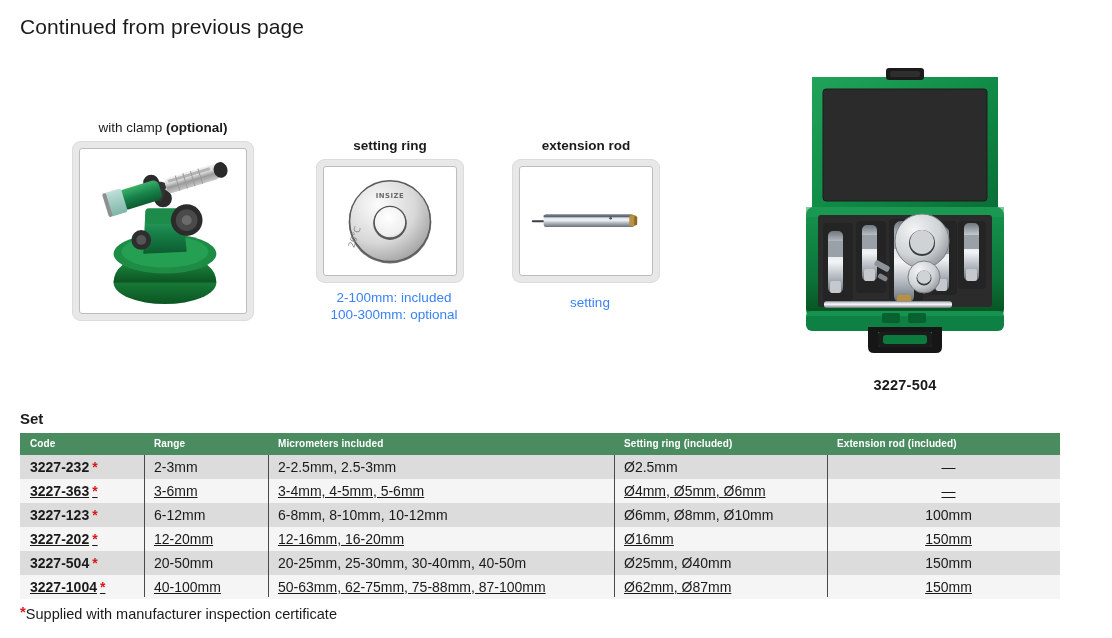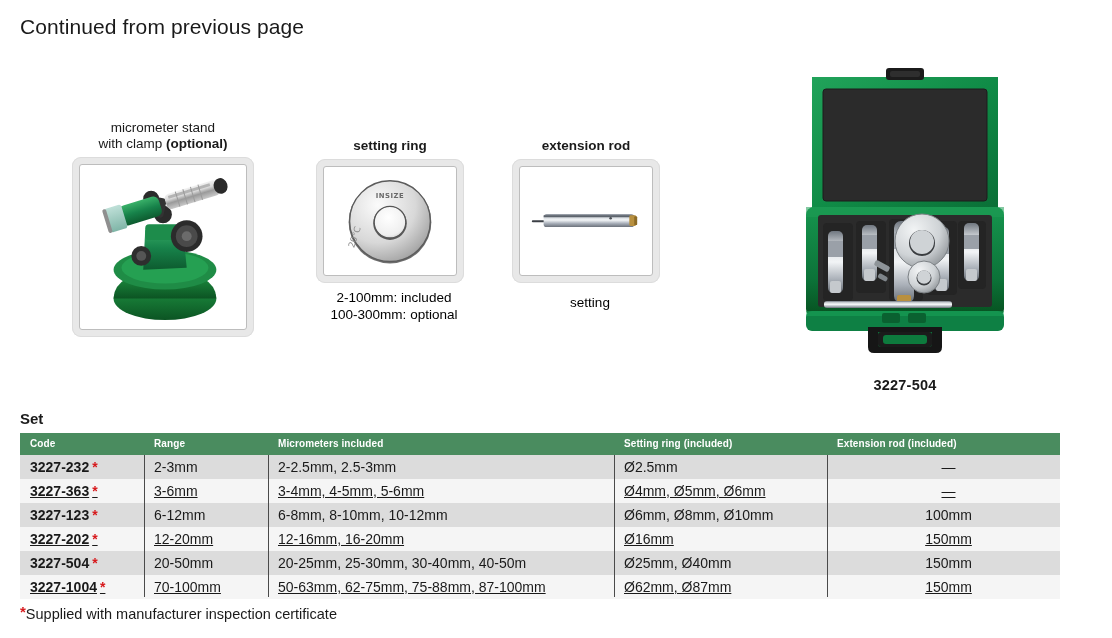--- a/index.html
+++ b/index.html
@@ -50,21 +50,21 @@
     height: 100%;
     position: relative;
     overflow: hidden;
   }
 
   .fig-sub {
     text-align: center;
     font-size: 13.5px;
     line-height: 16px;
     margin-top: 7px;
-    color: #000000;
+    color: #3b82f6;
     white-space: nowrap;
     margin-left: 8px;
   }
   .fig-sub b { font-weight: normal; }
 
   
   #fig-stand { left: 72px; top: 120px; width: 182px; }
   #fig-stand .photo-frame { width: 182px; height: 180px; }
 
   
@@ -172,21 +172,20 @@
     font-size: 15px;
     vertical-align: 2px;
   }
 </style>
 </head>
 <body>
 
 <div class="continued-note">Continued from previous page</div>
 
 <div class="figure" id="fig-stand">
-  <div class="fig-caption">micrometer stand</div>
   <div class="fig-caption">
     <span>with clamp </span><b>(optional)</b>
   </div>
   <div class="photo-frame" style="margin-top:5px;">
     <div class="photo-inner">
       <svg class="art" viewBox="0 0 168 166" preserveAspectRatio="xMidYMid meet">
         <defs>
           <linearGradient id="gBase" x1="0" y1="0" x2="0" y2="1">
             <stop offset="0" stop-color="#2f9b52"></stop>
             <stop offset="0.5" stop-color="#177a36"></stop>
@@ -460,21 +459,21 @@
         </tr>
         <tr class="odd">
           <td class="code"><span>3227-504</span><span class="ast">*</span></td>
           <td class="range">20-50mm</td>
           <td class="micros">20-25mm, 25-30mm, 30-40mm, 40-50m</td>
           <td class="ring">Ø25mm, Ø40mm</td>
           <td class="rod">150mm</td>
         </tr>
         <tr class="even">
           <td class="code"><span>3227-1004</span><span class="ast">*</span></td>
-          <td class="range">70-100mm</td>
+          <td class="range">40-100mm</td>
           <td class="micros">50-63mm, 62-75mm, 75-88mm, 87-100mm</td>
           <td class="ring">Ø62mm, Ø87mm</td>
           <td class="rod">150mm</td>
         </tr>
       </tbody>
   </table>
   <div class="col-rule" id="rule-1"></div>
   <div class="col-rule" id="rule-2"></div>
   <div class="col-rule" id="rule-3"></div>
   <div class="col-rule" id="rule-4"></div>

